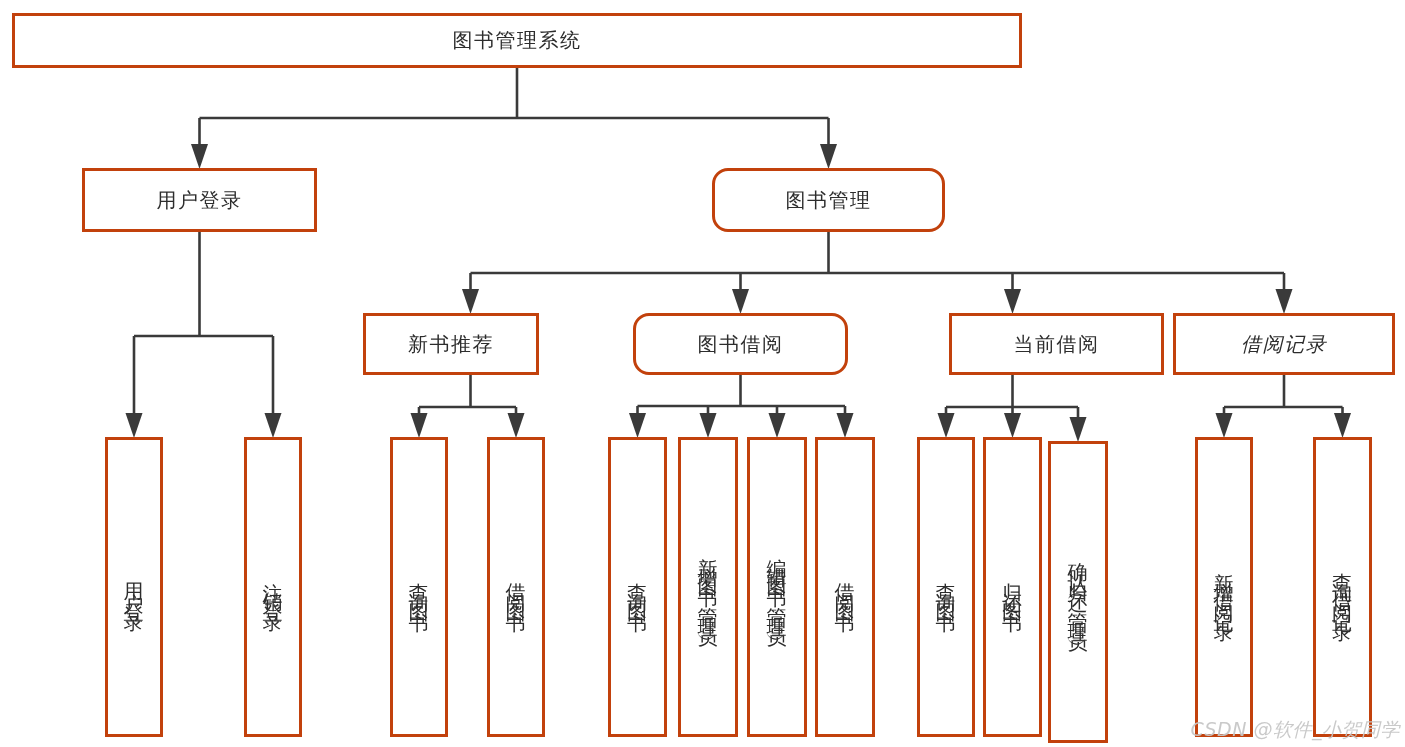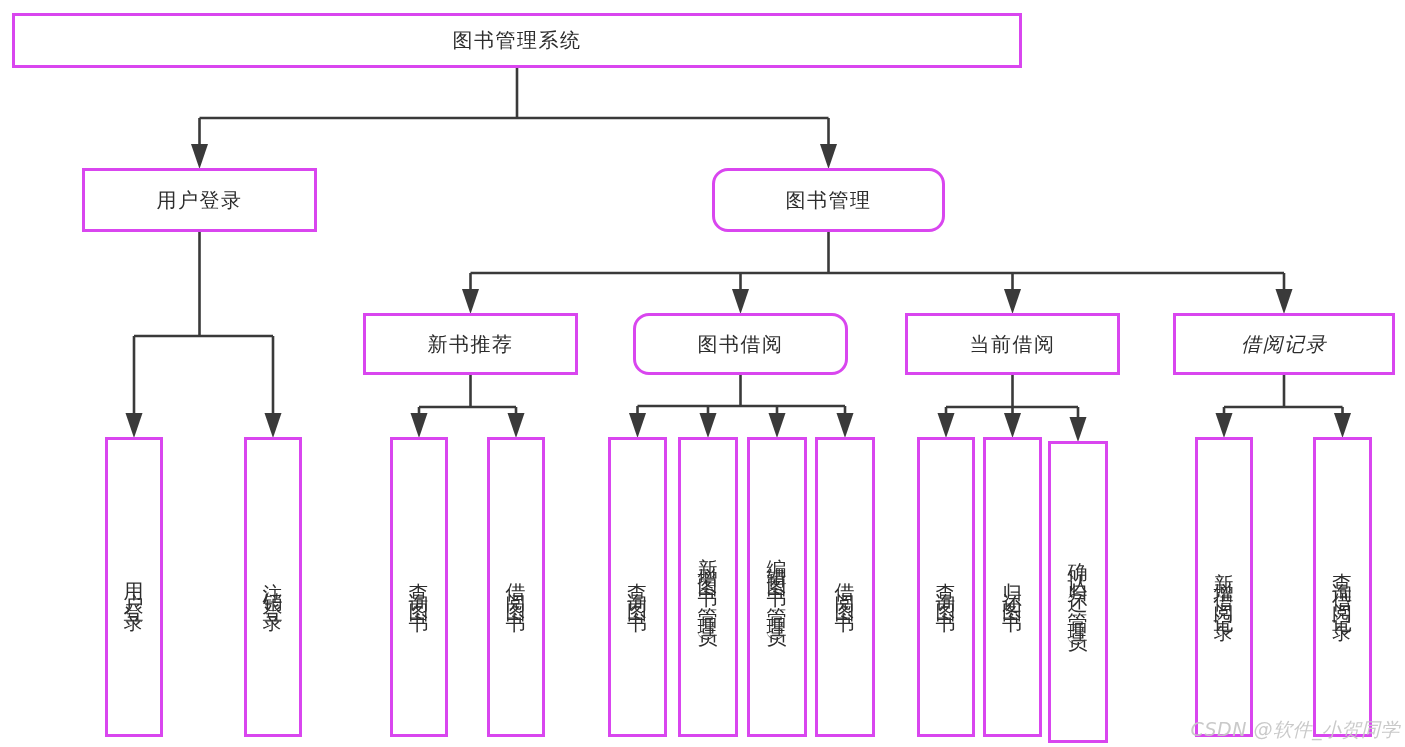--- a/index.html
+++ b/index.html
@@ -13,21 +13,21 @@
   }
   svg.connectors {
     position: absolute;
     left: 0; top: 0;
     width: 1405px; height: 747px;
     z-index: 0;
   }
   .node {
     position: absolute;
     box-sizing: border-box;
-    border: 3px solid #d946ef;
+    border: 3px solid #c2410c;
     background: #ffffff;
     display: flex;
     align-items: center;
     justify-content: center;
     color: #2d2d2d;
     z-index: 1;
   }
   .node.h span {
     font-size: 20px;
     letter-spacing: 1.5px;
@@ -114,27 +114,27 @@
   <div class="watermark">CSDN @软件_小贺同学</div>
 <div class="node h" style="left: 12px; top: 13px; width: 1010px; height: 55px;">
       <span>图书管理系统</span>
     </div>
     <div class="node h" style="left: 82px; top: 168px; width: 235px; height: 64px;">
       <span>用户登录</span>
     </div>
     <div class="node h" style="left: 712px; top: 168px; width: 233px; height: 64px; border-radius: 16px;">
       <span>图书管理</span>
     </div>
-    <div class="node h" style="left: 363px; top: 313px; width: 215px; height: 62px;">
+    <div class="node h" style="left: 363px; top: 313px; width: 176px; height: 62px;">
       <span>新书推荐</span>
     </div>
     <div class="node h" style="left: 633px; top: 313px; width: 215px; height: 62px; border-radius: 16px;">
       <span>图书借阅</span>
     </div>
-    <div class="node h" style="left: 905px; top: 313px; width: 215px; height: 62px;">
+    <div class="node h" style="left: 949px; top: 313px; width: 215px; height: 62px;">
       <span>当前借阅</span>
     </div>
     <div class="node h" style="left: 1173px; top: 313px; width: 222px; height: 62px; font-style: italic;">
       <span>借阅记录</span>
     </div>
     <div class="node v" style="left: 105px; top: 437px; width: 58px; height: 300px;">
       <span>用户登录</span>
     </div>
     <div class="node v" style="left: 244px; top: 437px; width: 58px; height: 300px;">
       <span>注销登录</span>

